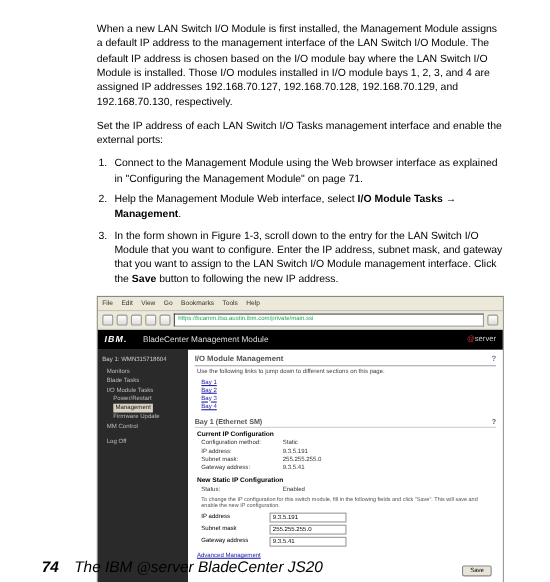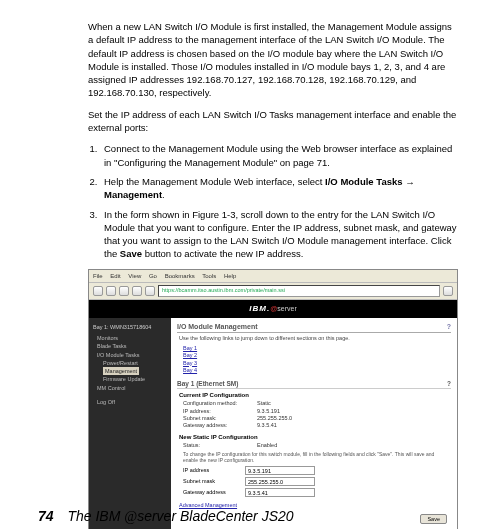--- a/index.html
+++ b/index.html
@@ -55,21 +55,21 @@
     font-size: 5.5px;
     color: #2a5;
     overflow: hidden;
     white-space: nowrap;
   }
   .header-banner {
     background: #000;
     color: #fff;
     display: flex;
     align-items: center;
-    justify-content: center;
+    justify-content: space-between;
     padding: 3px 6px;
     height: 18px;
   }
   .ibm-logo {
     font-weight: bold;
     font-size: 8px;
     letter-spacing: 1px;
     font-style: italic;
   }
   .banner-title {
@@ -171,21 +171,21 @@
 
 <p>When a new LAN Switch I/O Module is first installed, the Management Module assigns a default IP address to the management interface of the LAN Switch I/O Module. The default IP address is chosen based on the I/O module bay where the LAN Switch I/O Module is installed. Those I/O modules installed in I/O module bays 1, 2, 3, and 4 are assigned IP addresses 192.168.70.127, 192.168.70.128, 192.168.70.129, and 192.168.70.130, respectively.</p>
 <p>Set the IP address of each LAN Switch I/O Tasks management interface and enable the external ports:</p>
 
 <ol>
   <li>Connect to the Management Module using the Web browser interface as explained in "Configuring the Management Module" on page 71.</li>
   <li>
     <span>Help the Management Module Web interface, select </span><span class="bold">I/O Module Tasks</span><span> → </span><span class="bold">Management</span><span>.</span>
   </li>
   <li>
-    <span>In the form shown in Figure 1-3, scroll down to the entry for the LAN Switch I/O Module that you want to configure. Enter the IP address, subnet mask, and gateway that you want to assign to the LAN Switch I/O Module management interface. Click the </span><span class="bold">Save</span><span> button to activate the new IP address.</span>
+    <span>In the form shown in Figure 1-3, scroll down to the entry for the LAN Switch I/O Module that you want to configure. Enter the IP address, subnet mask, and gateway that you want to assign to the LAN Switch I/O Module management interface. Click the </span><span class="bold">Save</span><span> button to following the new IP address.</span>
   </li>
 </ol>
 
 <div class="browser-window">
   <div class="browser-menubar">
     <span>File</span>
     <span>Edit</span>
     <span>View</span>
     <span>Go</span>
     <span>Bookmarks</span>
@@ -197,20 +197,21 @@
     <div class="tb-icon"></div>
     <div class="tb-icon"></div>
     <div class="tb-icon"></div>
     <div class="tb-icon"></div>
     <div class="addr-bar">https://bcamm.itso.austin.ibm.com/private/main.ssi</div>
     <div class="tb-icon"></div>
   </div>
 
   <div class="header-banner">
     <span class="ibm-logo">IBM.</span>
+    <span class="banner-title">BladeCenter Management Module</span>
     <span class="server-logo"><span class="e">@</span><span>server</span></span>
   </div>
 
   <div class="content-split">
     <div class="sidebar">
       <div class="group">Bay 1: WMN315718604</div>
       <div class="group">
         <div class="item">Monitors</div>
         <div class="item">Blade Tasks</div>
         <div class="item">I/O Module Tasks</div>

